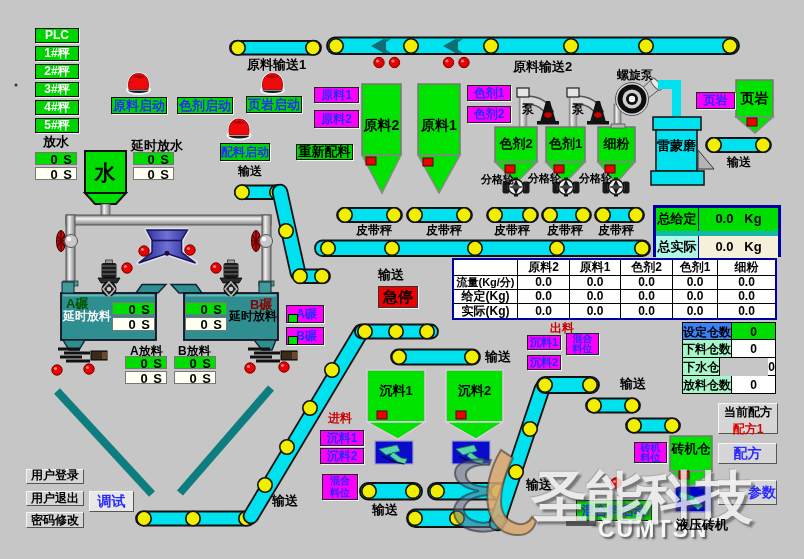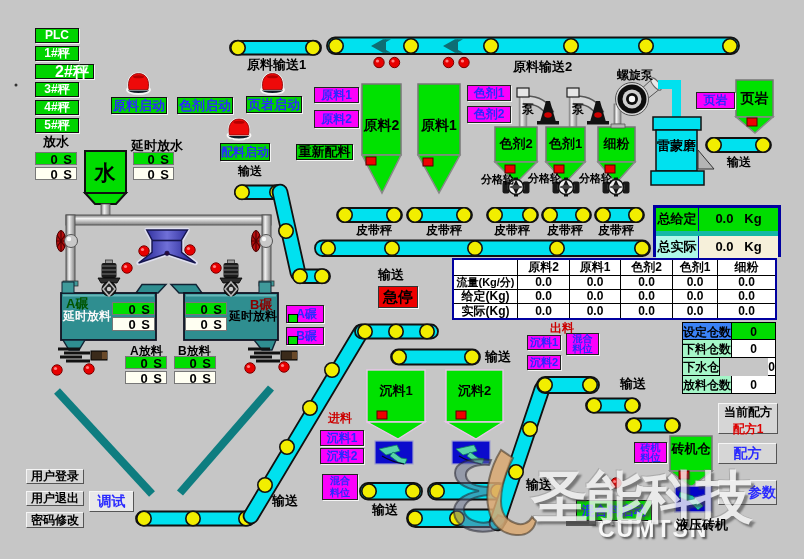--- a/index.html
+++ b/index.html
@@ -418,21 +418,21 @@
 <use href="#dot" x="616" y="483"></use>
 
 <circle cx="16" cy="85" r="1.5" fill="#333"></circle>
 </g>
 </svg>
 
 <div class="g" style="left:35px;top:28px;width:42px;height:13px;font-size:12px;line-height:13px;">PLC</div>
 
 <div class="g" style="left:35px;top:46px;width:42px;height:13px;font-size:12px;line-height:13px;">1#秤</div>
 
-<div class="g" style="left:35px;top:64px;width:42px;height:13px;font-size:16px;line-height:13px;padding-left:15px;">2#秤</div>
+<div class="g" style="left:35px;top:64px;width:42px;height:13px;font-size:12px;line-height:13px;">2#秤</div>
 
 <div class="g" style="left:35px;top:82px;width:42px;height:13px;font-size:12px;line-height:13px;">3#秤</div>
 
 <div class="g" style="left:35px;top:100px;width:42px;height:13px;font-size:12px;line-height:13px;">4#秤</div>
 
 <div class="g" style="left:35px;top:118px;width:42px;height:13px;font-size:12px;line-height:13px;">5#秤</div>
 
 <div class="t" style="left:43px;top:136px;font-size:13px;">放水</div>
 
 <div class="f fg" style="left:35px;top:152px;width:42px;height:13px;line-height:13px;">0 S</div>
@@ -632,21 +632,21 @@
 
 <div class="m" style="left:320px;top:430px;width:42px;height:14px;line-height:14px;">沉料1</div>
 
 <div class="m" style="left:320px;top:448px;width:42px;height:14px;line-height:14px;">沉料2</div>
 
 <div class="m" style="left:322px;top:474px;width:34px;height:24px;line-height:12px;font-size:10px;">混合<br>料位</div>
 
 <div class="t" style="left:485px;top:351px;font-size:13px;">输送</div>
 
 
-<div class="ry" style="left:26px;top:469px;width:56px;height:13px;font-size:12px;line-height:13px;">用户登录</div>
+<div class="ry" style="left:26px;top:469px;width:56px;height:13px;font-size:12px;line-height:13px;font-family:Liberation Mono, monospace;">用户登录</div>
 
 <div class="ry" style="left:26px;top:491px;width:56px;height:13px;font-size:12px;line-height:13px;">用户退出</div>
 
 <div class="ry" style="left:26px;top:512px;width:56px;height:14px;font-size:12px;line-height:14px;">密码修改</div>
 
 <div class="ry" style="left:89px;top:491px;width:43px;height:19px;font-size:14px;line-height:19px;color:#2a2aff;background:#e8e8e8;">调试</div>
 
 <div class="t" style="left:272px;top:495px;font-size:13px;">输送</div>
 
 <div class="t" style="left:372px;top:504px;font-size:13px;">输送</div>

